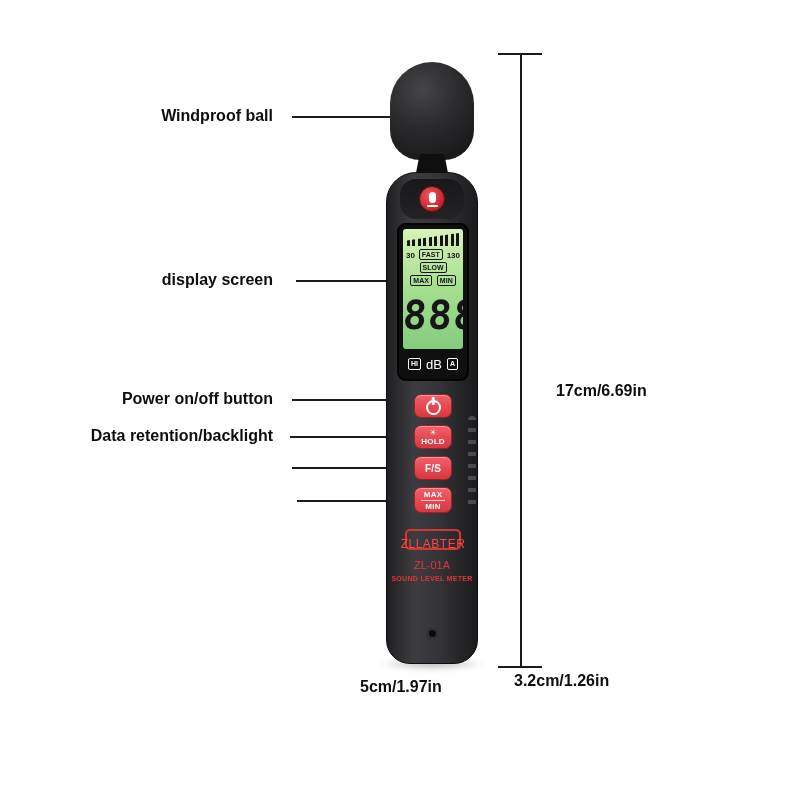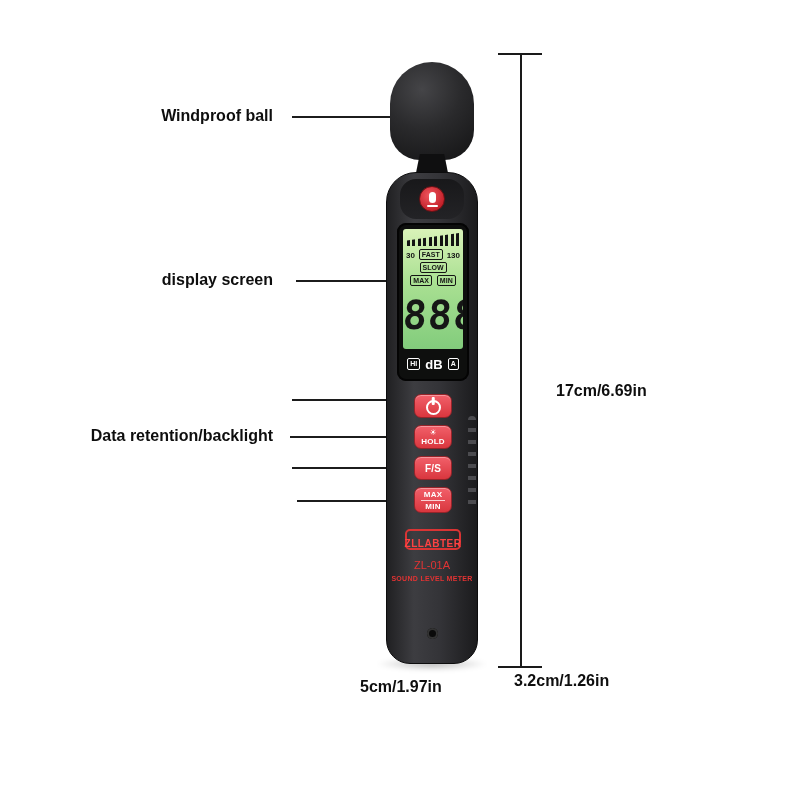--- a/index.html
+++ b/index.html
@@ -76,21 +76,21 @@
   .lcd-digits{
     position:absolute;left:0;right:0;top:58px;text-align:center;
     font-family:"DejaVu Sans Mono",monospace;font-weight:bold;font-size:40px;line-height:56px;
     color:#161616;letter-spacing:1px;transform:skewX(-4deg);
   }
   .lcd-bottom{
     position:absolute;left:6px;right:6px;top:130px;height:22px;display:flex;
     align-items:center;justify-content:center;gap:5px;color:#fff;
   }
   .hi-box,.a-box{border:1px solid #fff;border-radius:2px;font-size:7px;font-weight:bold;padding:0 2px;line-height:10px;}
-  .db-text{font-size:13px;font-weight:bold;line-height:13px;}
+  .db-text{font-size:13px;font-weight:normal;line-height:13px;}
 
   
   .btn{
     position:absolute;left:27px;width:38px;height:24px;border-radius:7px;
     background:linear-gradient(180deg,#f2606a,#d9363e);
     border:1px solid #96242a;box-sizing:border-box;
     display:flex;flex-direction:column;align-items:center;justify-content:center;
     color:#fff;box-shadow:inset 0 1px 0 rgba(255,255,255,.35);
   }
   .btn-label{font-size:8px;font-weight:bold;line-height:9px;letter-spacing:.2px;}
@@ -102,40 +102,41 @@
   .ridges{
     position:absolute;right:1px;top:243px;width:8px;height:96px;border-radius:4px;
     background:repeating-linear-gradient(180deg,#4b4b4f 0 4px,transparent 4px 12px);
   }
 
   
   .brand-box{
     position:absolute;left:18px;top:356px;width:56px;height:21px;border:2px solid #d93434;
     border-radius:5px;box-sizing:border-box;display:flex;align-items:center;justify-content:center;
   }
-  .brand-text{font-size:10px;font-weight:bold;color:#ff4242;letter-spacing:.5px;margin-top:8px;}
+  .brand-text{font-size:12px;font-weight:normal;color:#ff4242;letter-spacing:.5px;margin-top:8px;}
   .model-text{position:absolute;left:0;right:0;top:386px;text-align:center;font-size:11px;font-weight:normal;color:#e23333;}
   .product-text{position:absolute;left:0;right:0;top:402px;text-align:center;font-size:7px;font-weight:bold;color:#e23333;letter-spacing:.3px;}
   .lanyard-hole{
     position:absolute;left:40px;top:455px;width:11px;height:11px;border-radius:50%;
     background:#0a0a0a;box-shadow:inset 0 0 0 2px #333;
   }
   .shadow{
     position:absolute;left:-10px;top:595px;width:112px;height:14px;border-radius:50%;
     background:radial-gradient(ellipse at center, rgba(0,0,0,.28), rgba(0,0,0,0) 70%);
     filter:blur(2px);
   }
 </style>
 </head>
 <body>
 
 <div class="stage">
 
   <div class="callout" style="top:106px">Windproof ball</div>
   <div class="callout" style="top:270px">display screen</div>
+  <div class="callout" style="top:389px">Power on/off button</div>
   <div class="callout" style="top:426px">Data retention/backlight</div>
 
   <div class="callout-line" style="top:116px;left:292px;width:126px"></div>
   <div class="callout-line" style="top:280px;left:296px;width:106px"></div>
   <div class="callout-line" style="top:399px;left:292px;width:122px"></div>
   <div class="callout-line" style="top:436px;left:290px;width:124px"></div>
   <div class="callout-line" style="top:467px;left:292px;width:122px"></div>
   <div class="callout-line" style="top:500px;left:297px;width:114px"></div>
 
   <div class="dim-tick" style="top:53px"></div>

